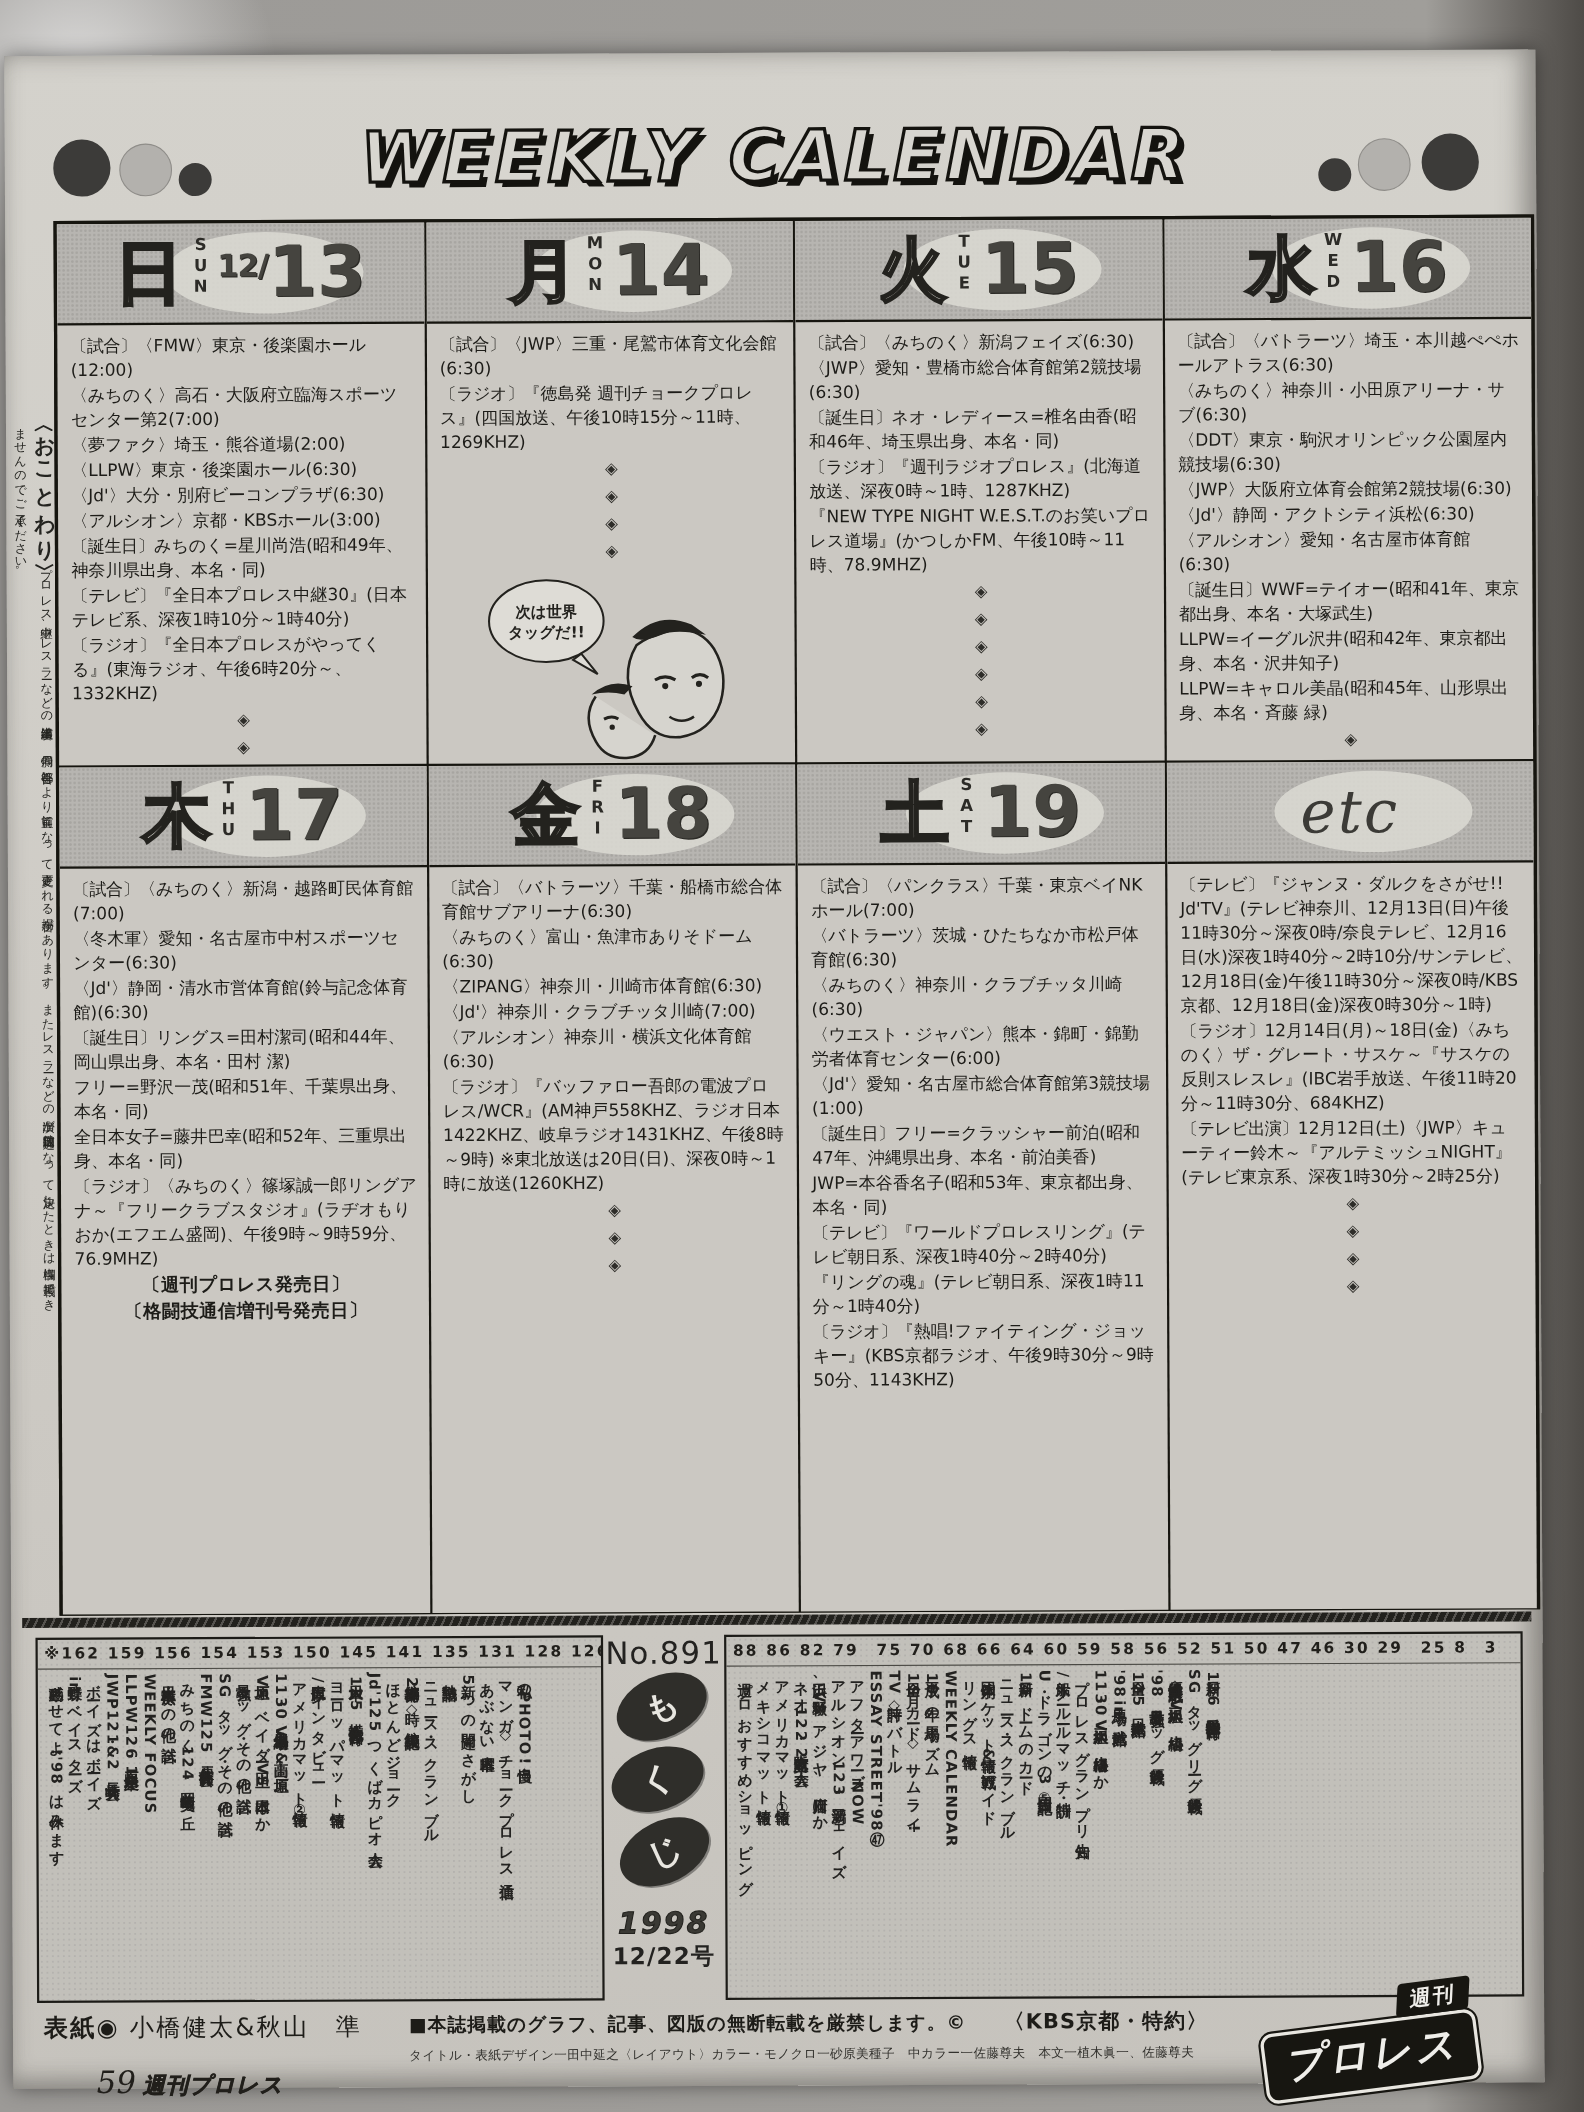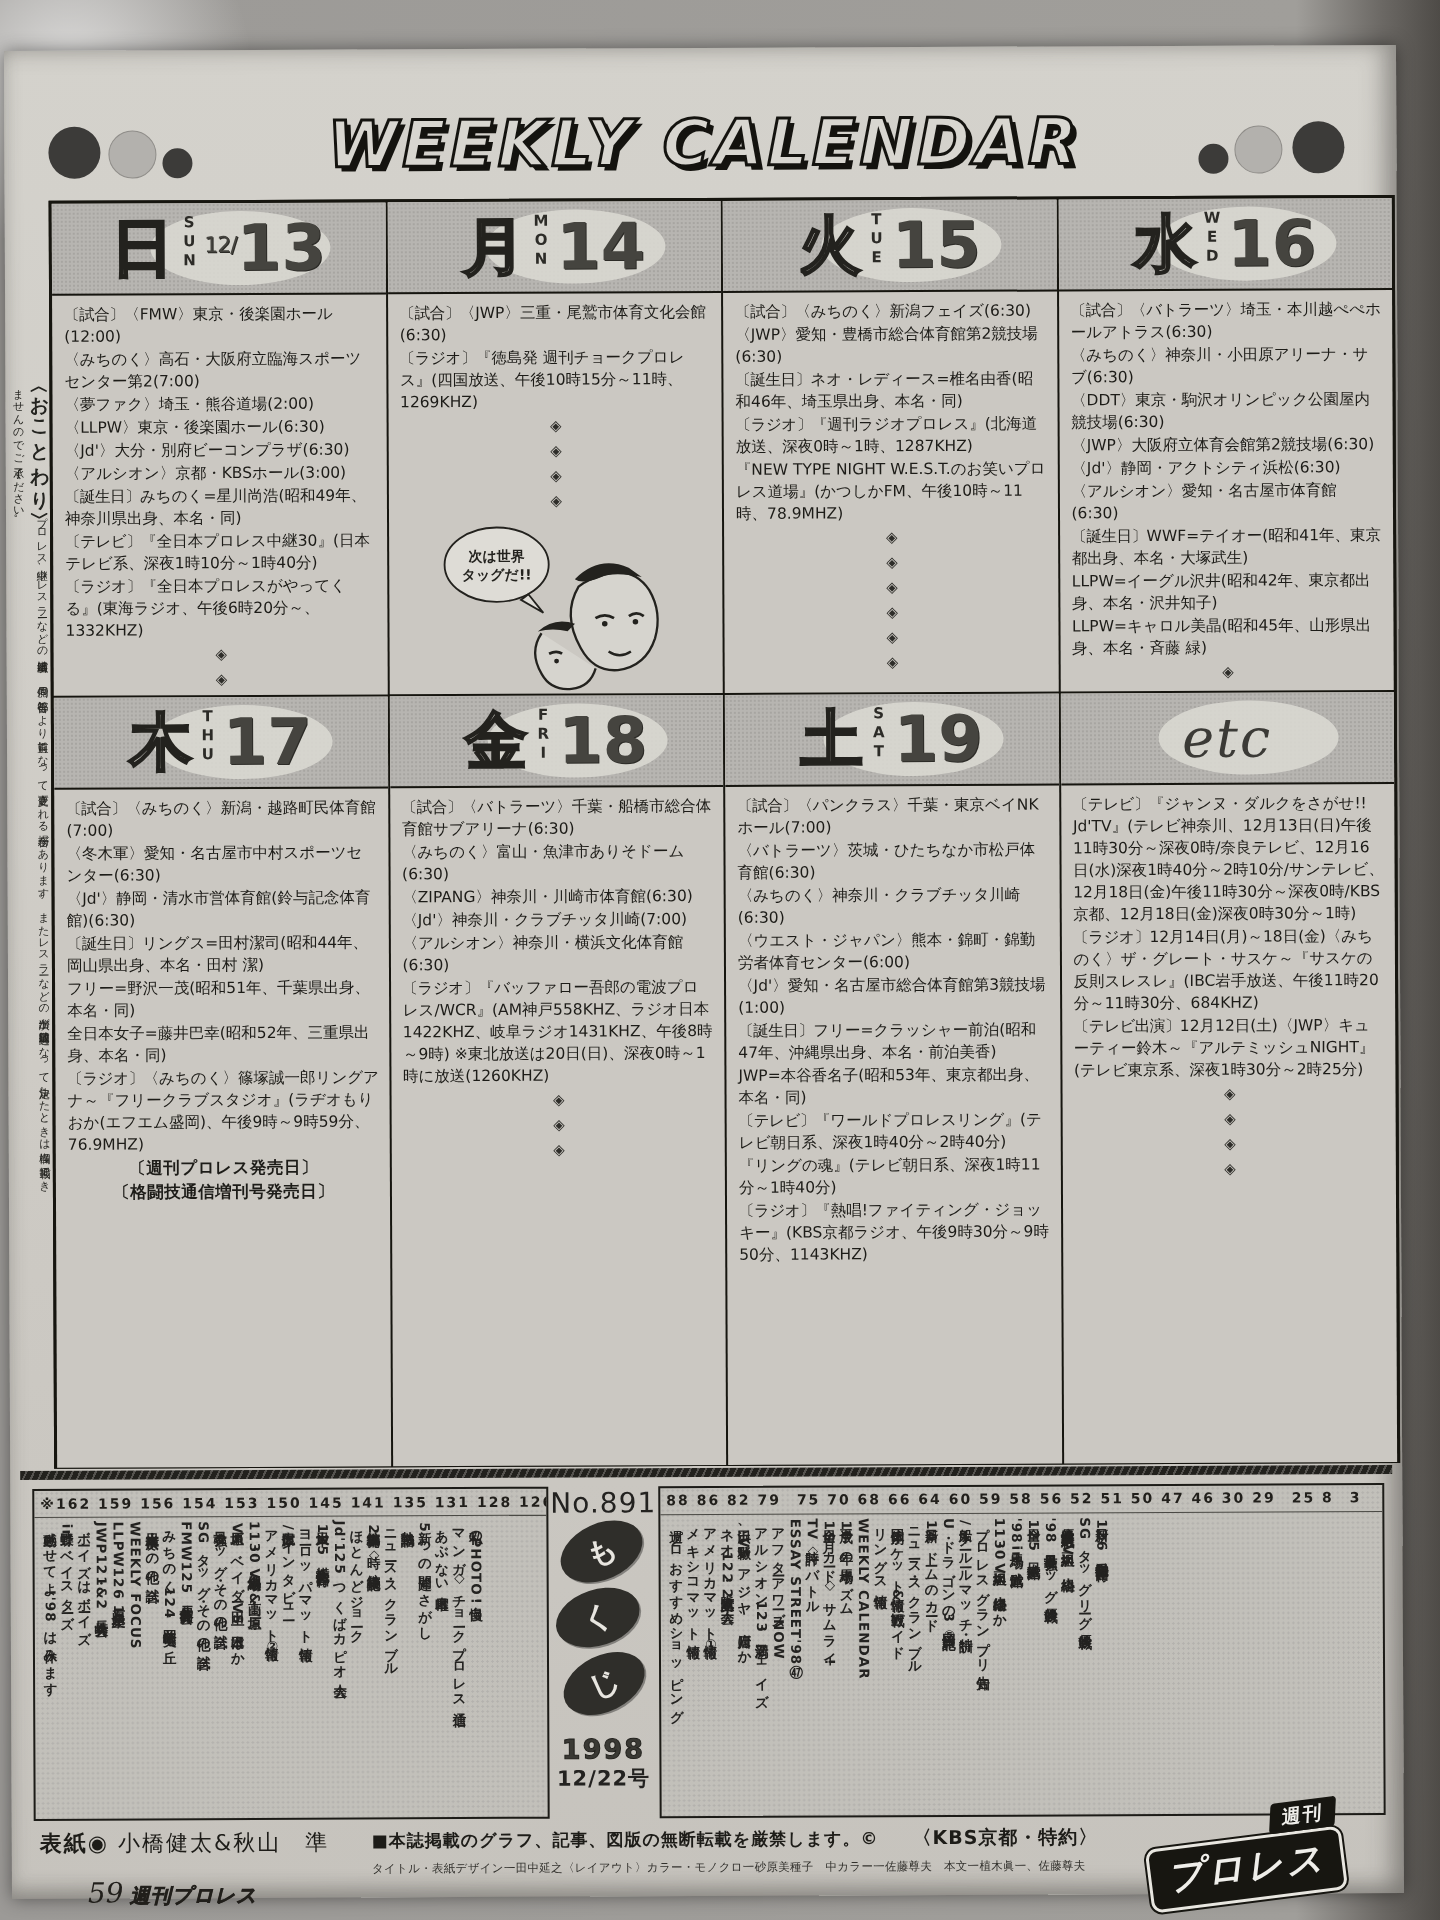--- a/index.html
+++ b/index.html
@@ -39,21 +39,21 @@
     background:#b7b5b1;background-image:radial-gradient(circle,#a7a5a1 1px,rgba(0,0,0,0) 1.3px);background-size:4px 4px;
     display:flex;align-items:center;justify-content:center;gap:8px;}
   .hilite{position:absolute;left:50%;top:50%;width:180px;height:74px;transform:translate(-38%,-50%);
     background:#dcdad4;border-radius:50%;opacity:.85;}
   .day-kanji{position:relative;font-size:62px;font-weight:900;line-height:1;
     color:#c6c4be;-webkit-text-stroke:2.5px #23221e;}
   .day-abbr{position:relative;writing-mode:vertical-rl;text-orientation:upright;
     font-size:15px;font-weight:800;letter-spacing:1px;color:#2c2b27;line-height:1;height:70px;}
   .day-date{position:relative;font-size:64px;font-weight:900;color:#45443f;line-height:1;
     text-shadow:1px 1px 0 #2c2b27;}
-  .day-date .pre{font-size:22px;font-weight:400;font-style:normal;vertical-align:18px;letter-spacing:-1px;}
+  .day-date .pre{font-size:28px;font-weight:700;font-style:normal;vertical-align:18px;letter-spacing:-1px;}
   .etc-label{position:relative;font-size:54px;font-style:italic;font-weight:500;color:#3b3a36;
     font-family:"DejaVu Serif","Liberation Serif",serif;letter-spacing:2px;text-align:right;}
   .day-body{padding:8px 10px 6px 12px;font-size:15.5px;line-height:1.42;color:#1d1c18;}
   .day-body p{margin:0 0 1px 0;}
   .day-body b{font-weight:400;letter-spacing:-.5px;}
   .day-body .dia{text-align:center;font-size:15px;color:#2e2d29;line-height:1.6;}
   .day-body .pub{text-align:center;font-weight:800;font-size:16.5px;letter-spacing:.5px;}
   
   .manga{margin:2px auto 0 auto;display:block;}
   
@@ -69,21 +69,21 @@
   .toc-cols{height:292px;padding:4px 6px;writing-mode:vertical-rl;text-orientation:mixed;
     font-size:13.5px;font-weight:700;color:#232220;line-height:1.1;}
   .toc-item{display:block;margin:0 2.2px;letter-spacing:1px;max-height:288px;}
   .toc-mid{position:absolute;left:540px;top:1438px;width:104px;height:328px;text-align:center;color:#232220;}
   .toc-no{font-size:28px;font-weight:400;letter-spacing:1px;}
   .mokuji{position:relative;width:100px;height:200px;margin:4px auto 0 auto;}
   .mk{position:absolute;width:86px;height:56px;border-radius:50%;background:#2f2e2a;color:#e8e6e0;
     display:flex;align-items:center;justify-content:center;font-size:30px;font-weight:700;transform:rotate(-24deg);
     box-shadow:1px 2px 0 rgba(0,0,0,.35);}
   .mk1{left:6px;top:0;}.mk2{left:2px;top:66px;transform:rotate(-18deg);}.mk3{left:8px;top:132px;transform:rotate(-26deg);}
-  .toc-year{margin-top:10px;font-size:27px;font-weight:800;letter-spacing:2px;color:#3a3934;-webkit-text-stroke:1px #23221e;}
+  .toc-year{margin-top:10px;font-size:27px;font-weight:800;letter-spacing:2px;color:#3a3934;font-style:italic;-webkit-text-stroke:1px #23221e;}
   .toc-issue{font-size:21px;font-weight:800;letter-spacing:1px;}
   
   .cover-line{position:absolute;left:28px;top:1778px;font-size:22px;color:#1d1c18;letter-spacing:2px;}
   .cover-line b{font-weight:800;}
   .copy-line{position:absolute;left:360px;top:1778px;font-size:17px;font-weight:800;color:#1d1c18;letter-spacing:1px;}
   .copy-line .ap{margin-left:34px;font-size:19px;}
   .credits{position:absolute;left:360px;top:1812px;width:760px;font-size:11.5px;color:#32312d;letter-spacing:.3px;}
   .pageno{position:absolute;left:76px;top:1826px;font-size:20px;color:#211f1b;}
   .pageno i{font-family:"DejaVu Serif","Liberation Serif",serif;font-size:28px;margin-right:6px;}
   .pageno b{font-style:italic;font-weight:900;letter-spacing:1px;-webkit-text-stroke:.6px #211f1b;}

